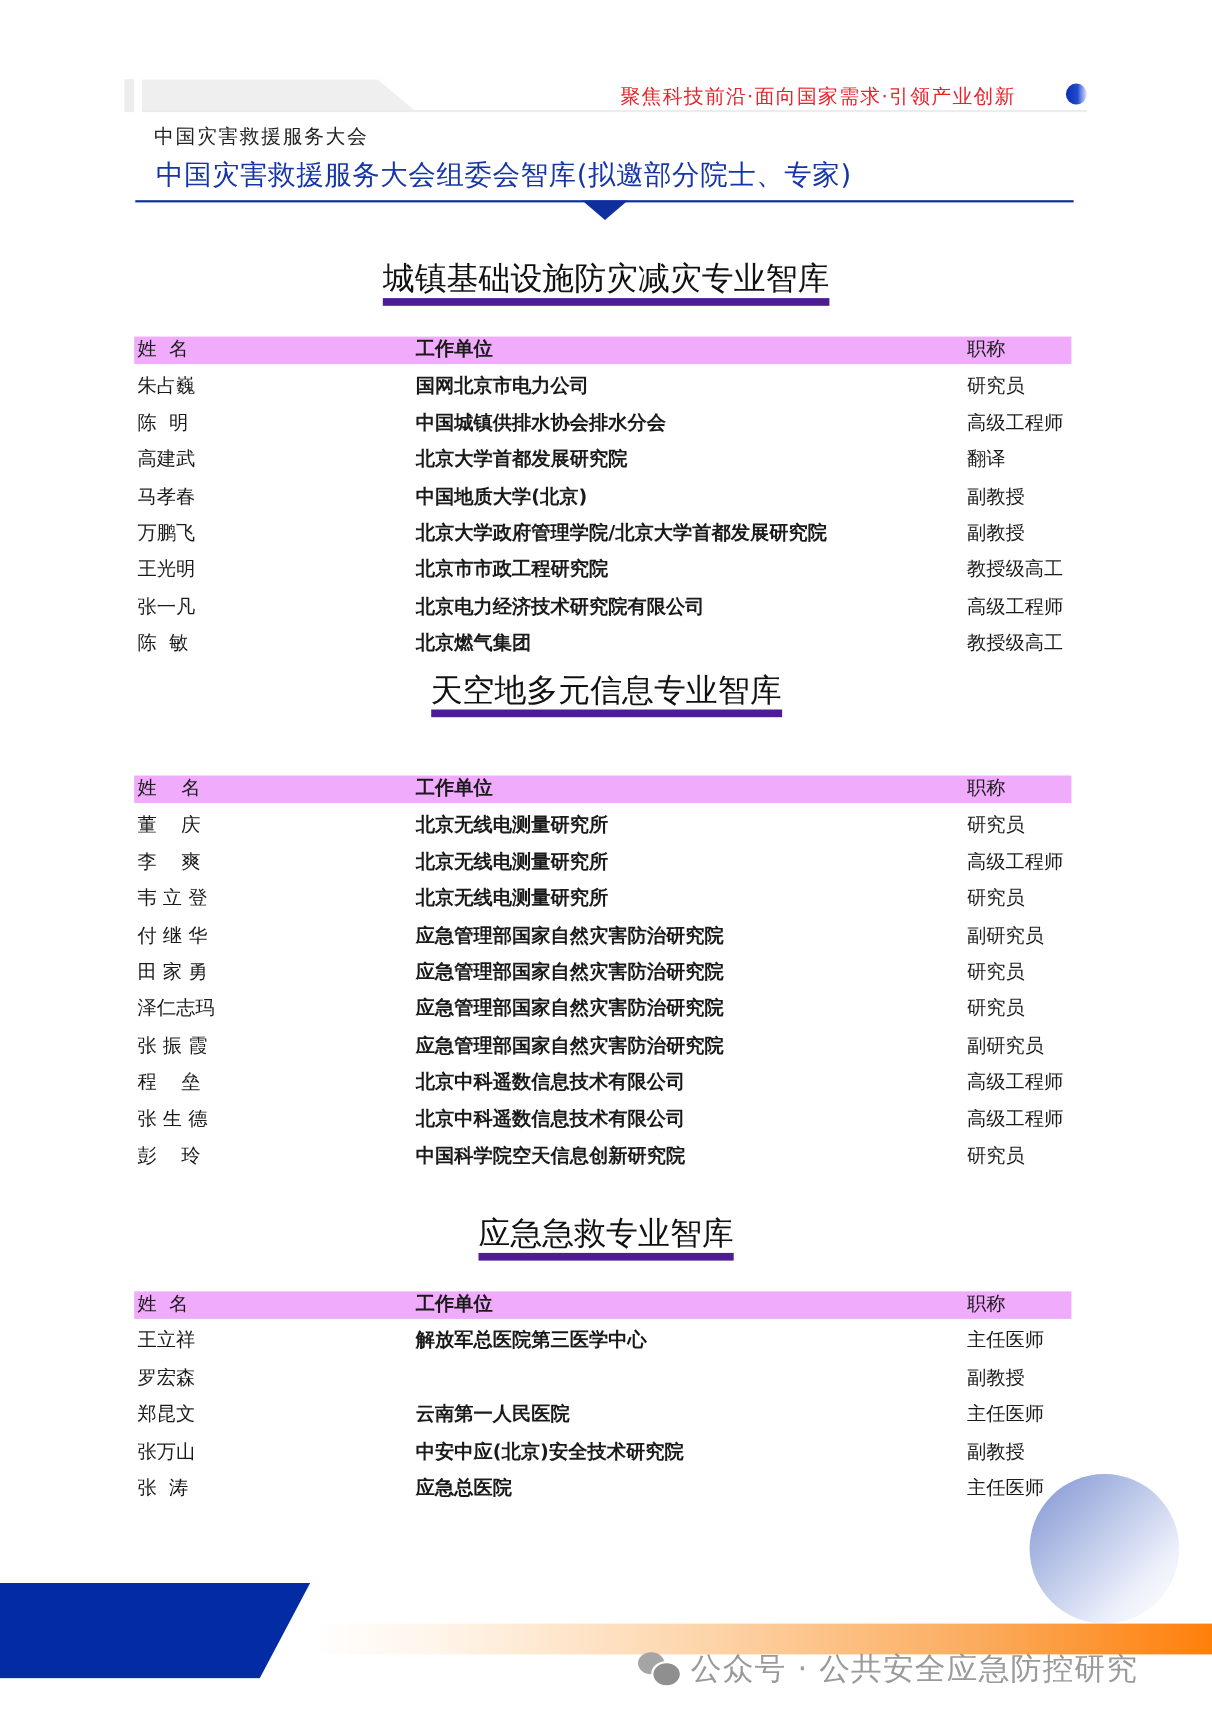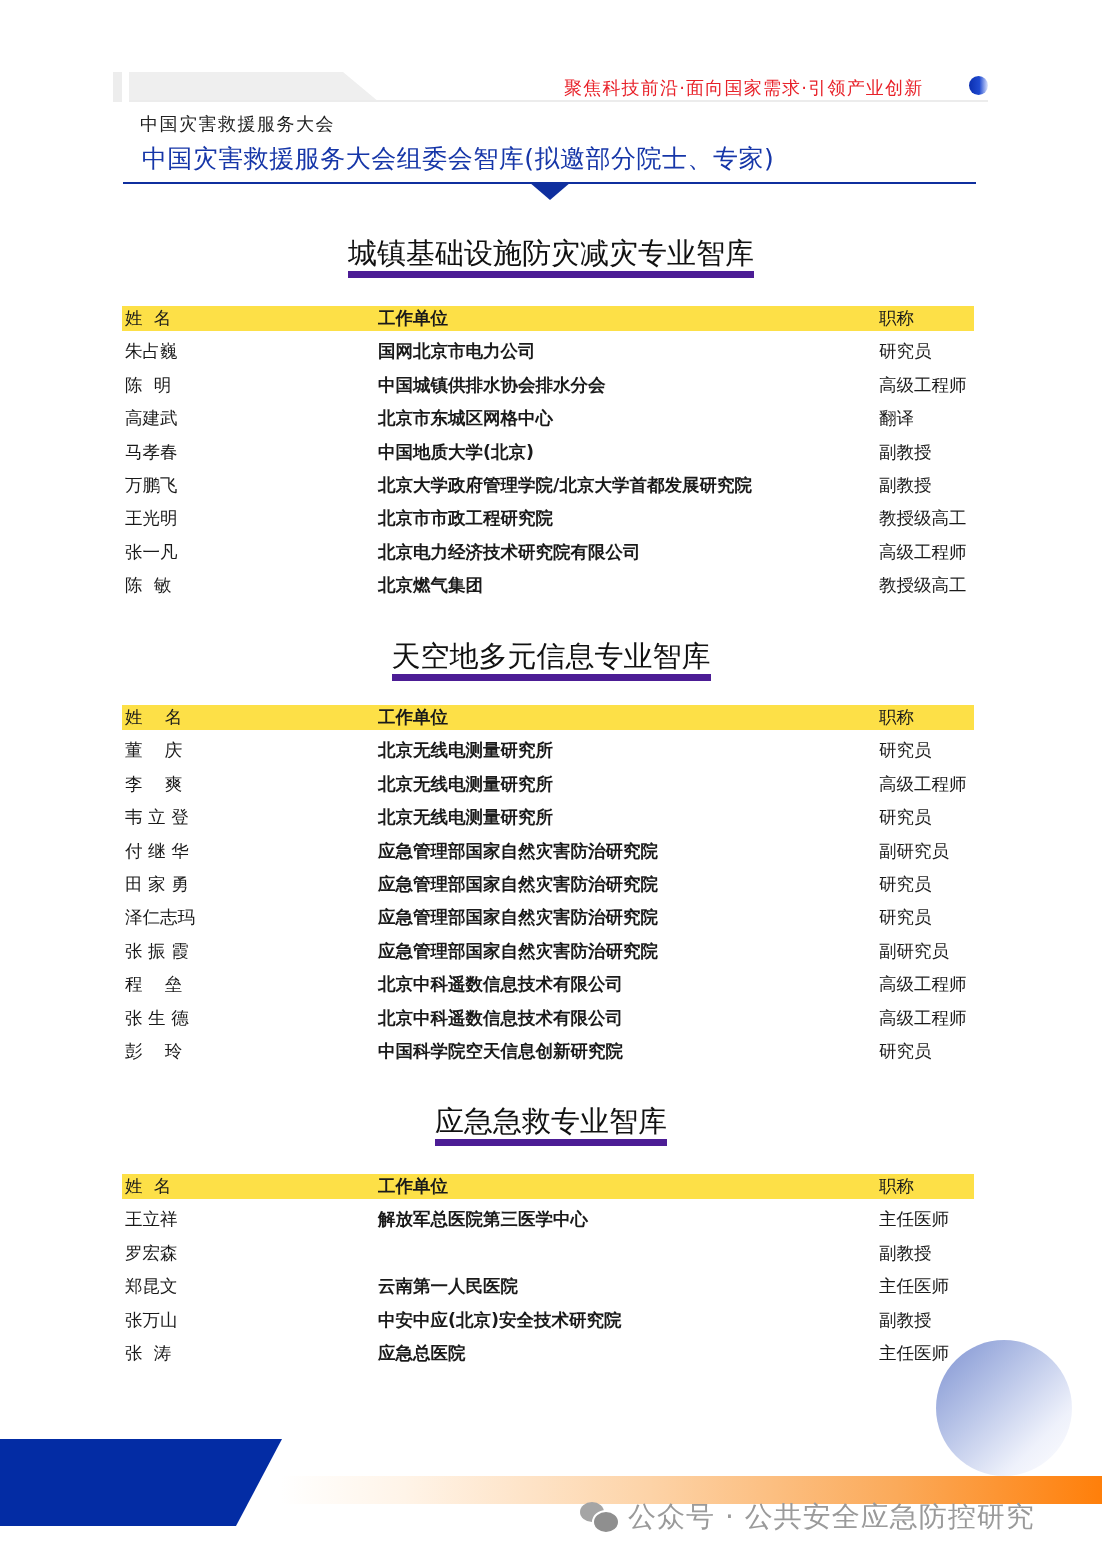--- a/index.html
+++ b/index.html
@@ -36,21 +36,21 @@
   
   .section-title {
     position: absolute; left: 0; width: 1102px; text-align: center;
   }
   .section-title span {
     display: inline-block; font-size: 29px; color: #111; white-space: nowrap;
     padding-bottom: 1px; border-bottom: 7px solid #4c1d95; line-height: 34px;
   }
   .table { position: absolute; left: 122px; width: 852px; }
   .row { position: relative; height: 33.4px; font-size: 17.5px; line-height: 25px; }
-  .row.head { height: 25px; background: #fde047; margin-bottom: 8.4px; }
+  .row.head { height: 25px; background: #f0abfc; margin-bottom: 8.4px; }
   .c-name { position: absolute; left: 3px; top: 0; white-space: pre; }
   .c-org  { position: absolute; left: 256px; top: 0; white-space: nowrap; font-weight: bold; }
   .c-title{ position: absolute; left: 757px; top: 0; white-space: nowrap; }
   
   .deco-circle {
     position: absolute; left: 936px; top: 1340px; width: 136px; height: 136px; border-radius: 50%;
     background: linear-gradient(135deg, #7f93d2 0%, #b9c5e8 40%, #eef1fb 75%, #ffffff 100%);
   }
   .footer-orange {
     position: absolute; left: 281px; top: 1476px; width: 821px; height: 28px;
@@ -96,21 +96,21 @@
       <span class="c-org">国网北京市电力公司</span>
       <span class="c-title">研究员</span>
     </div>
   <div class="row">
       <span class="c-name">陈  明</span>
       <span class="c-org">中国城镇供排水协会排水分会</span>
       <span class="c-title">高级工程师</span>
     </div>
   <div class="row">
       <span class="c-name">高建武</span>
-      <span class="c-org">北京市东城区网格中心</span>
+      <span class="c-org">北京大学首都发展研究院</span>
       <span class="c-title">翻译</span>
     </div>
   <div class="row">
       <span class="c-name">马孝春</span>
       <span class="c-org">中国地质大学(北京)</span>
       <span class="c-title">副教授</span>
     </div>
   <div class="row">
       <span class="c-name">万鹏飞</span>
       <span class="c-org">北京大学政府管理学院/北京大学首都发展研究院</span>
@@ -126,21 +126,21 @@
       <span class="c-org">北京电力经济技术研究院有限公司</span>
       <span class="c-title">高级工程师</span>
     </div>
   <div class="row">
       <span class="c-name">陈  敏</span>
       <span class="c-org">北京燃气集团</span>
       <span class="c-title">教授级高工</span>
     </div>
 </div>
 
-<div class="section-title" style="top:639px;">
+<div class="section-title" style="top:610px;">
   <span>天空地多元信息专业智库</span>
 </div>
 <div class="table" style="top:705px;">
   <div class="row head">
     <span class="c-name">姓    名</span>
     <span class="c-org">工作单位</span>
     <span class="c-title">职称</span>
   </div>
   <div class="row">
       <span class="c-name">董    庆</span>

